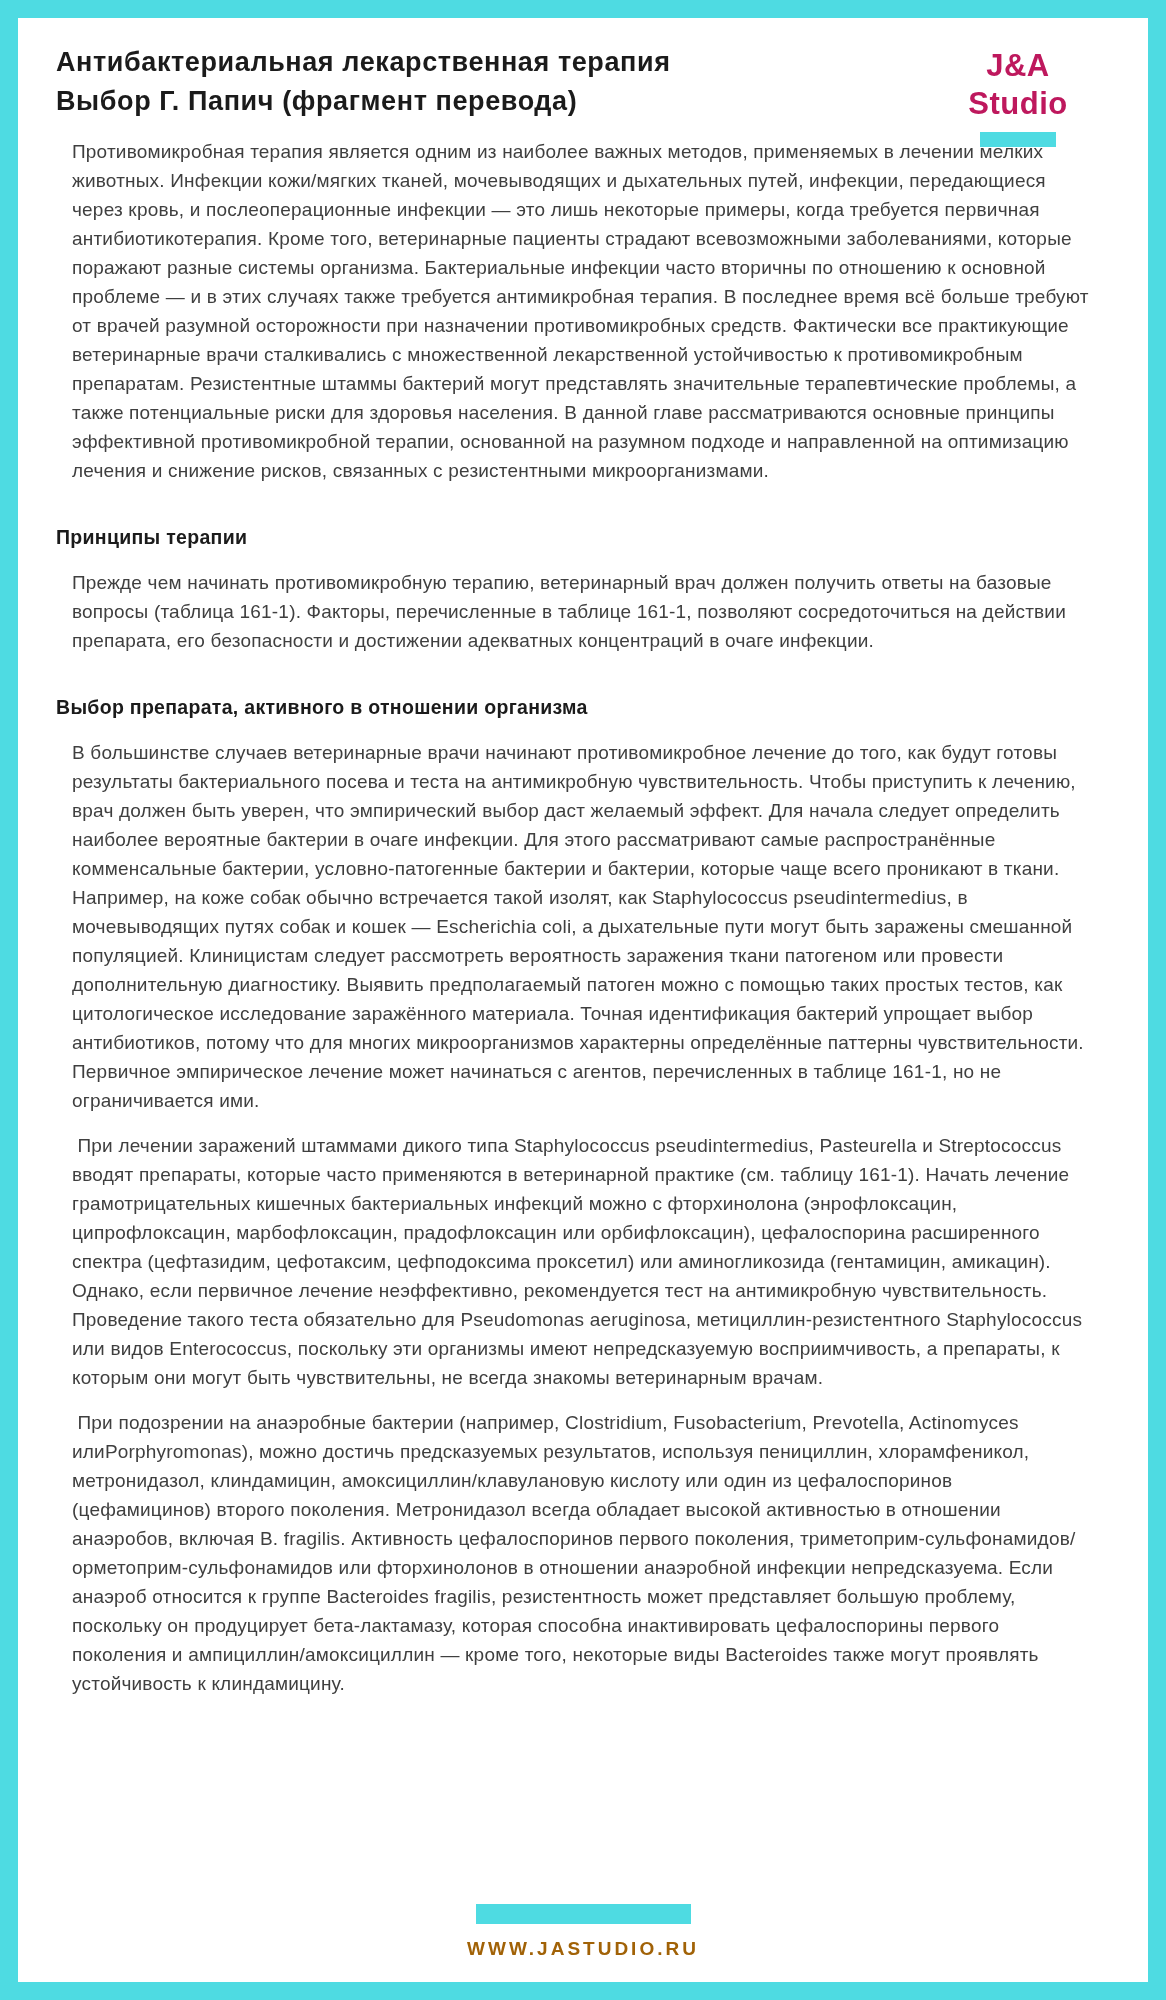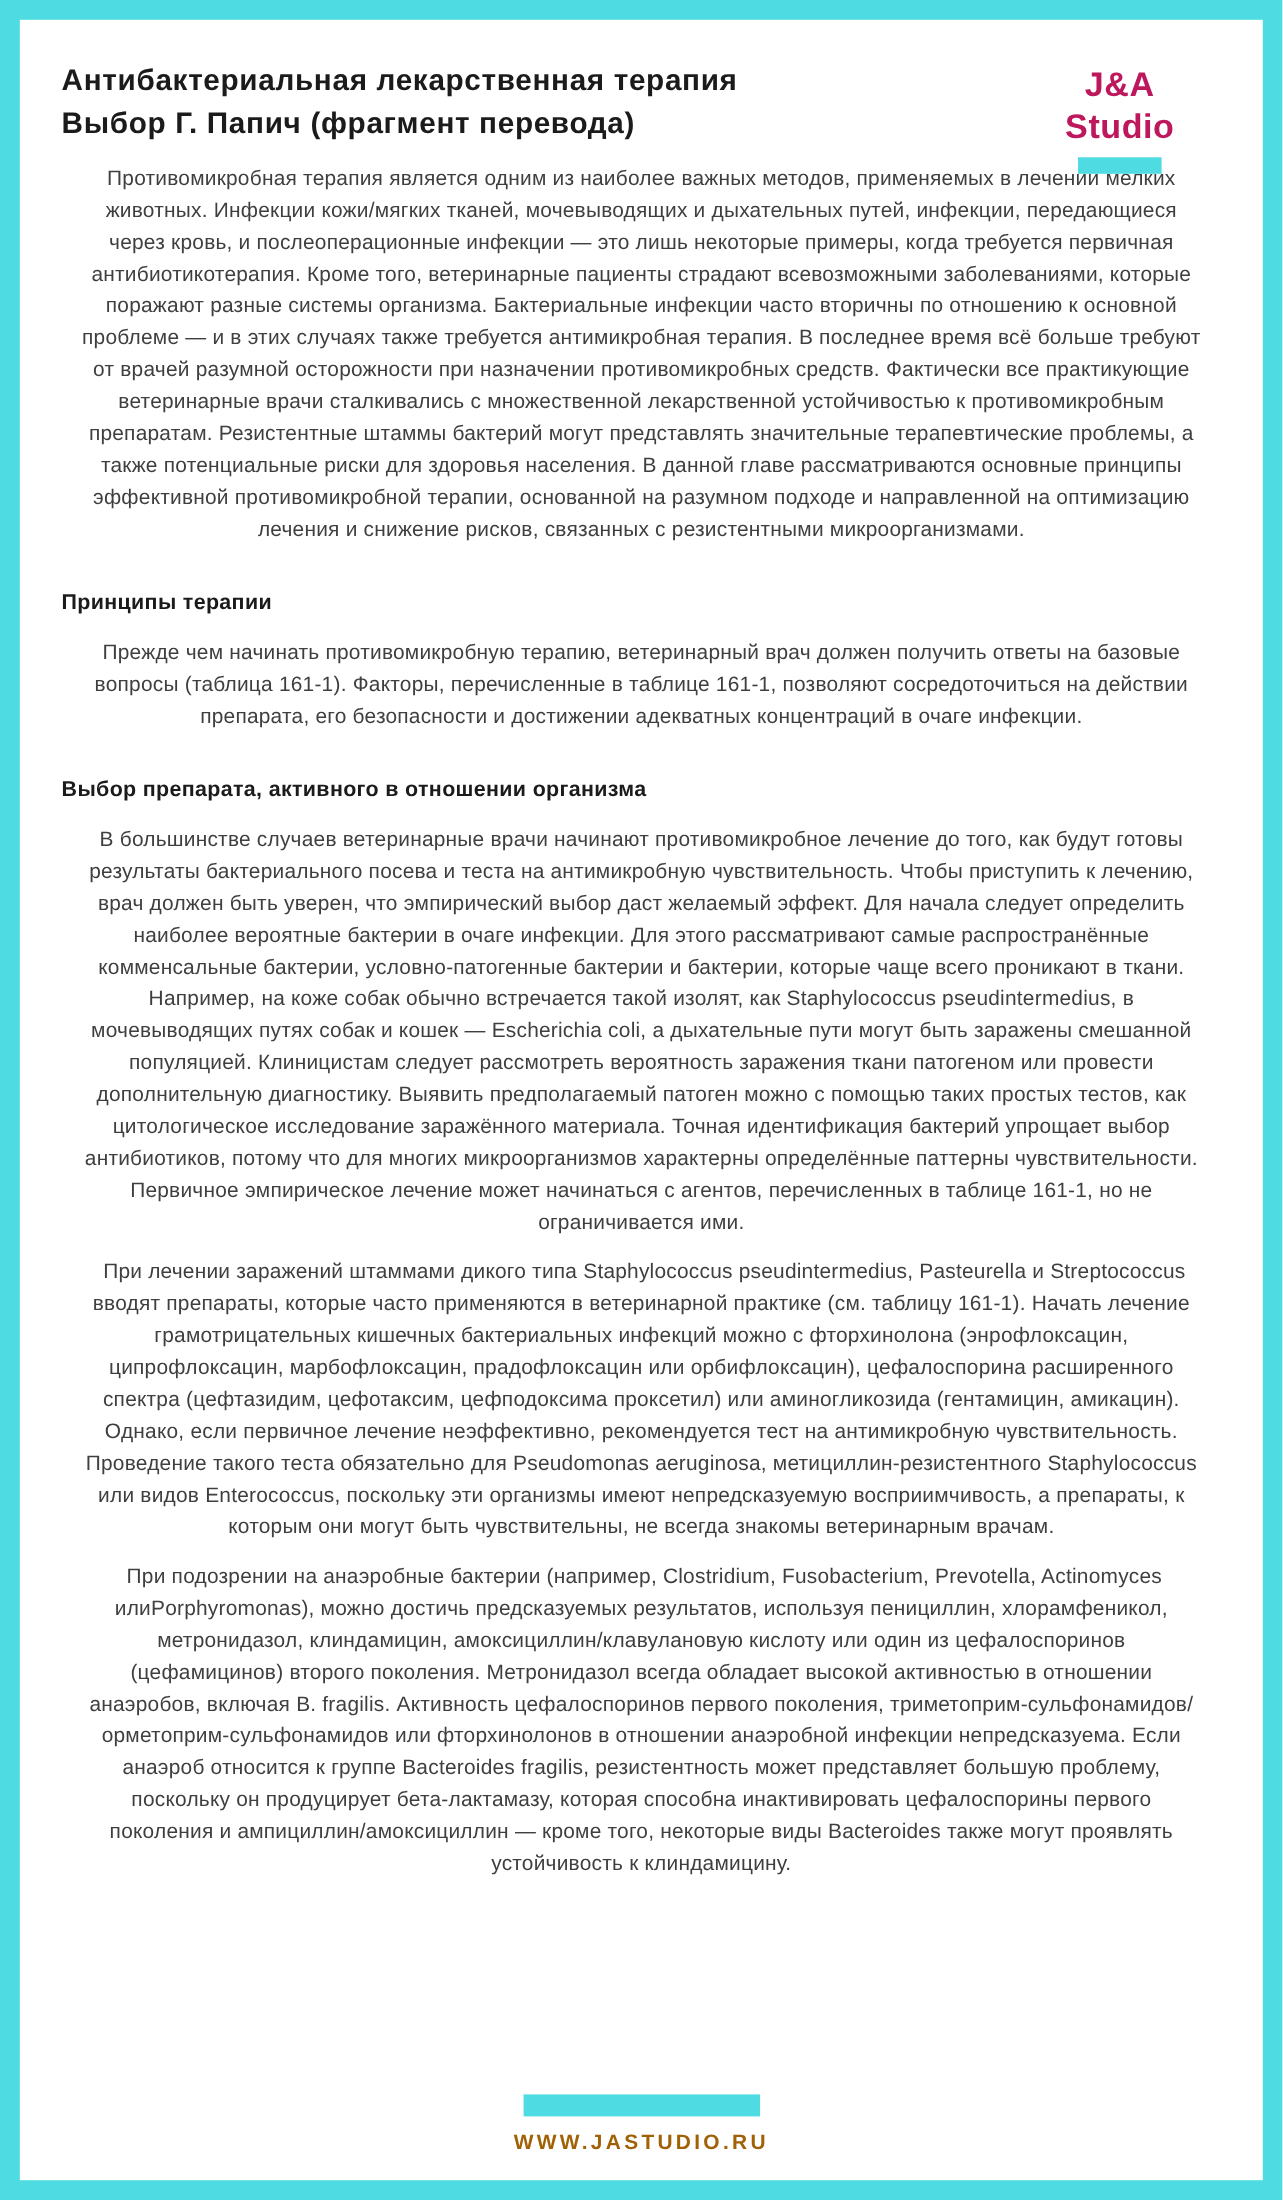--- a/index.html
+++ b/index.html
@@ -12,21 +12,21 @@
     width:1166px;height:2000px;
     box-sizing:border-box;
     border:18px solid var(--accent);
     background:#ffffff;
     overflow:hidden;
     font-family:"Liberation Sans", sans-serif;
     position:relative;
   }
   .content{
     box-sizing:border-box;
-    padding:28px 38px 0 38px;
+    padding:17px 38px 0 38px;
     height:100%;
     position:relative;
   }
   .doc-header{position:relative;margin-bottom:16px;}
   .page-title{
     margin:0;
     padding-top:8px;
     font-size:27px;
     line-height:39px;
     font-weight:bold;
@@ -54,21 +54,20 @@
     margin:9px auto 0 auto;
   }
   .body-copy{color:var(--body-text);}
   .para{
     margin:16px;
     font-size:19px;
     line-height:29px;
     letter-spacing:0.2px;
     white-space:pre-wrap;
     color:var(--body-text);
-    text-align:center;
   }
   .section{margin-top:0;}
   .section + .section{margin-top:38px;}
   .section-heading{
     margin:0 0 5px 0;
     font-size:19.5px;
     line-height:29px;
     font-weight:bold;
     letter-spacing:0.3px;
     color:var(--heading-text);

